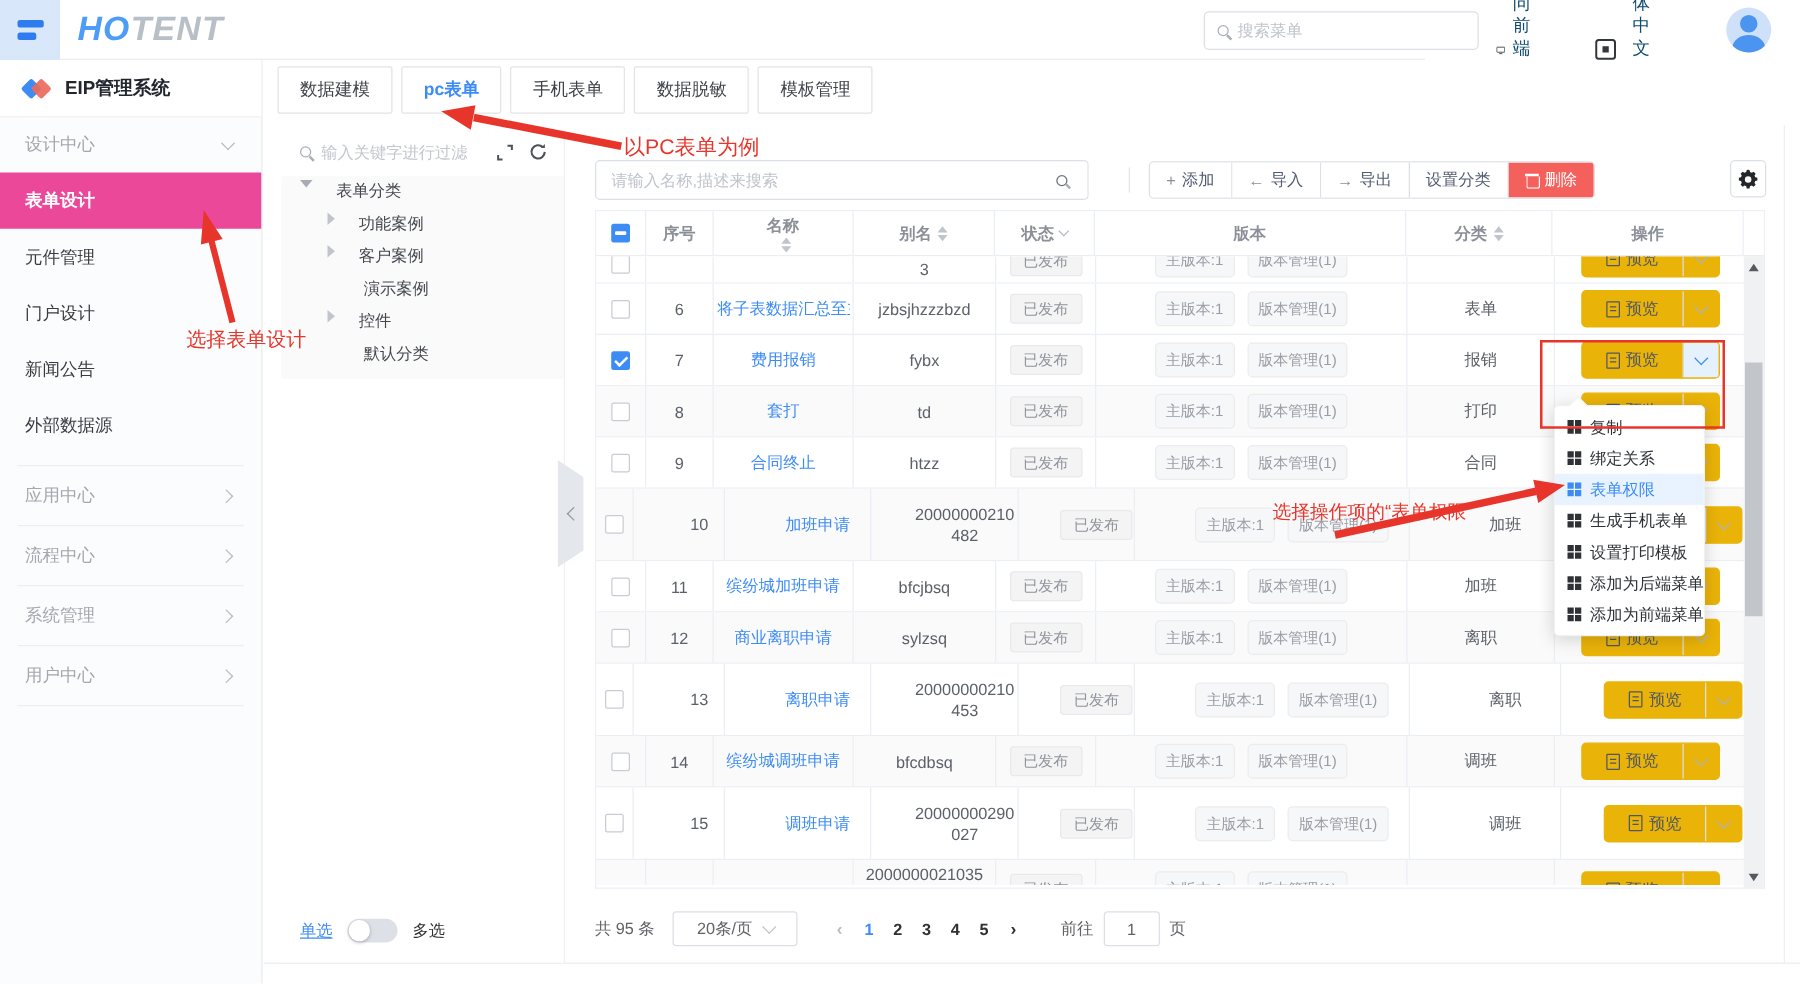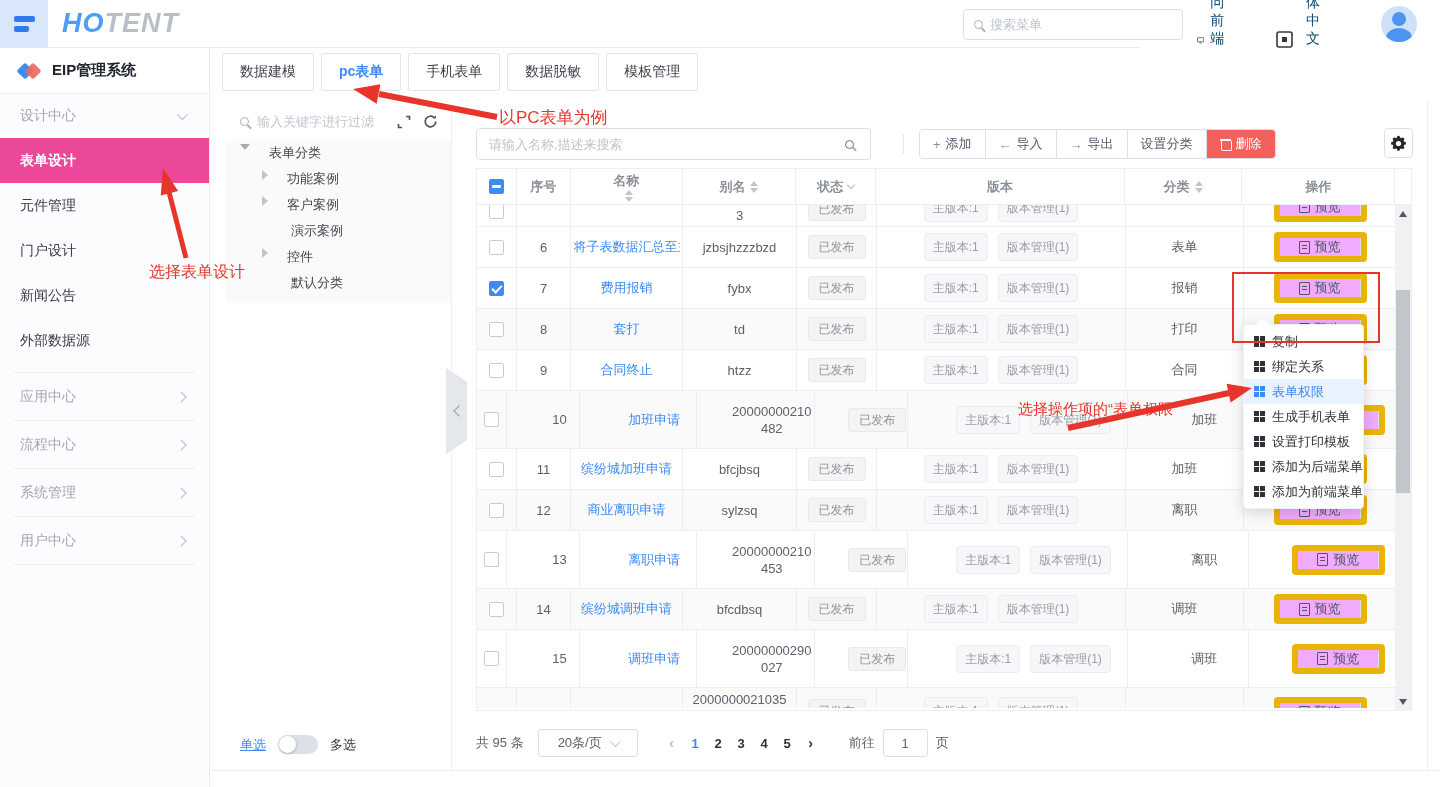--- a/index.html
+++ b/index.html
@@ -107,21 +107,21 @@
   .trow.checked .cb { background:#3d8cf5; border-color:#3d8cf5; }
   .trow.checked .cb::after { content:""; position:absolute; left:4px; top:1px; width:4px; height:8px; border:solid #fff; border-width:0 2px 2px 0; transform:rotate(45deg); }
   .tag { font-size:12px; color:#8f939b; background:#f4f4f5; border:1px solid #e9e9eb; border-radius:3px; padding:5px 10px; white-space:nowrap; line-height:1; }
   .vtag { font-size:12px; color:#999da5; background:#f6f7f8; border:1px solid #ebecee; border-radius:4px; padding:7px 8px; white-space:nowrap; line-height:1; cursor:pointer; }
   .sort { display:inline-flex; flex-direction:column; gap:2px; margin-left:5px; }
   .sort i { width:0; height:0; border-left:4px solid transparent; border-right:4px solid transparent; display:block; }
   .sort .up { border-bottom:5px solid #c0c4cc; }
   .sort .dn { border-top:5px solid #c0c4cc; }
   .hchev { width:6px; height:6px; border-right:1.3px solid #b4b9c2; border-bottom:1.3px solid #b4b9c2; transform:rotate(45deg); margin-left:5px; margin-top:-3px; }
 
-  .opbtn { display:flex; height:30px; border:6px solid #eab308; border-radius:4px; background:#f0abfc; overflow:hidden; cursor:pointer;flex-direction:column; }
+  .opbtn { display:flex; height:30px; border:1px solid #eab308; border-radius:4px; background:#eab308; overflow:hidden; cursor:pointer; }
   .op-main { display:flex; align-items:center; justify-content:center; gap:5px; width:81px; font-size:13px; color:#4f5764; border-right:1px solid #dcdfe6; }
   .op-caret { width:28px; display:flex; align-items:center; justify-content:center; }
   .op-caret .chev { border-color:#aeb3bc; transform:rotate(45deg) translate(-1px,-1px); }
   .trow.open .op-caret { background:#e5f1fd; }
   .trow.open .op-caret .chev { border-color:#3d8cf5; }
   .doc { width:11px; height:13px; border:1px solid #4f5764; border-radius:1px; position:relative; flex:none; }
   .doc::after { content:""; position:absolute; left:2px; top:3px; width:5px; height:1px; background:#4f5764; box-shadow:0 3px 0 #4f5764; }
 
   
   .p-top { height:22px; border-bottom:1px solid #ebeef5; display:flex; overflow:hidden; background:#fff; }

